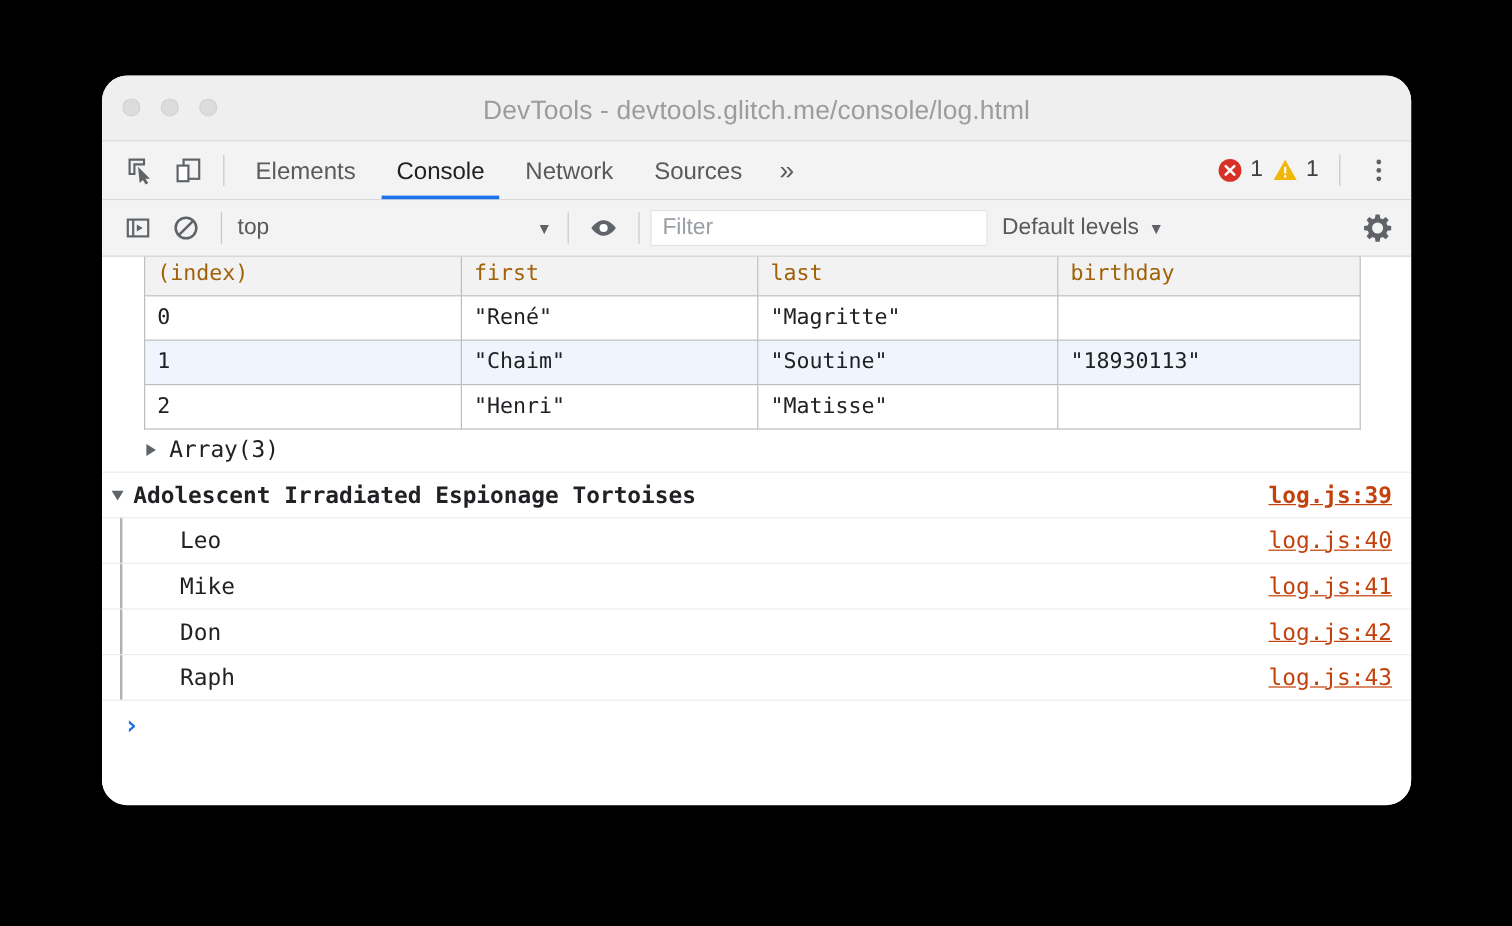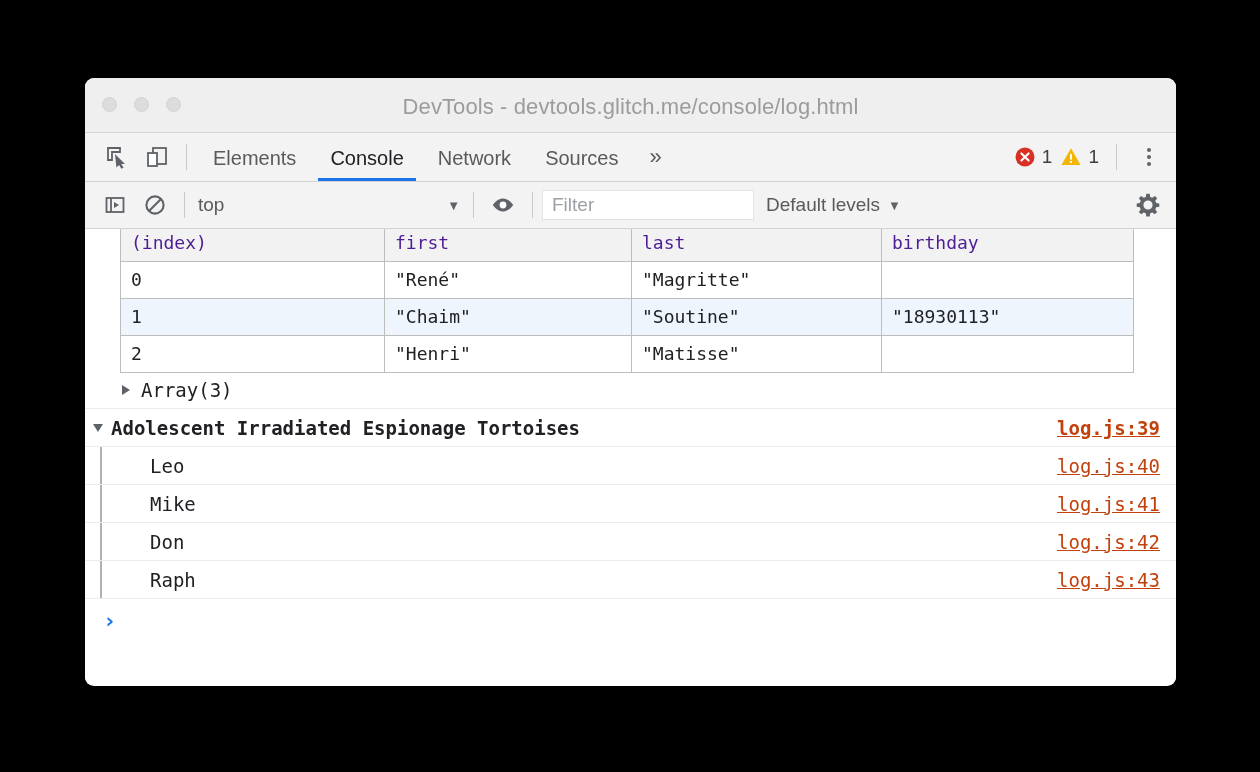--- a/index.html
+++ b/index.html
@@ -12,25 +12,25 @@
   }
   body {
     font-family: "Liberation Sans", sans-serif;
     -webkit-font-smoothing: antialiased;
   }
 
   
   #window {
     position: absolute;
     left: 85px;
-    top: 78px;
+    top: 63px;
     width: 1091px;
     height: 608px;
     background: #ffffff;
-    border-radius: 9px;
+    border-radius: 21px;
     overflow: hidden;
     box-shadow: 0 2px 10px rgba(0,0,0,0.35);
   }
 
   
   #titlebar {
     position: relative;
     height: 55px;
     background: #efefef;
     border-bottom: 1px solid #d6d6d6;
@@ -170,21 +170,21 @@
     color: #5a5a5a;
     flex: 1;
     padding-left: 4px;
   }
   .caret {
     font-size: 13px;
     color: #5f6368;
     margin-right: 4px;
   }
   #filter-input {
-    width: 212px;
+    width: 281px;
     height: 30px;
     background: #ffffff;
     border: 1px solid #e2e2e2;
     box-sizing: border-box;
     font-size: 19px;
     color: #5a5a5a;
     padding: 0 9px;
     outline: none;
     font-family: "Liberation Sans", sans-serif;
     border-radius: 0;
@@ -236,21 +236,21 @@
     text-align: left;
     padding: 7px 10px 8px 10px;
     color: #202124;
     height: 25px;
     box-sizing: border-box;
     overflow: hidden;
     white-space: nowrap;
   }
   table.console-table th {
     background: #f2f2f2;
-    color: #4c1d95;
+    color: #a16207;
     height: 33px;
     padding-top: 3px;
   }
   table.console-table tr.alt td { background: #eff5fd; }
   td.strval { color: #c41a16; }
   col.c-index { width: 264px; }
   col.c-first { width: 247px; }
   col.c-last  { width: 250px; }
   col.c-birth { width: 252px; }
 

